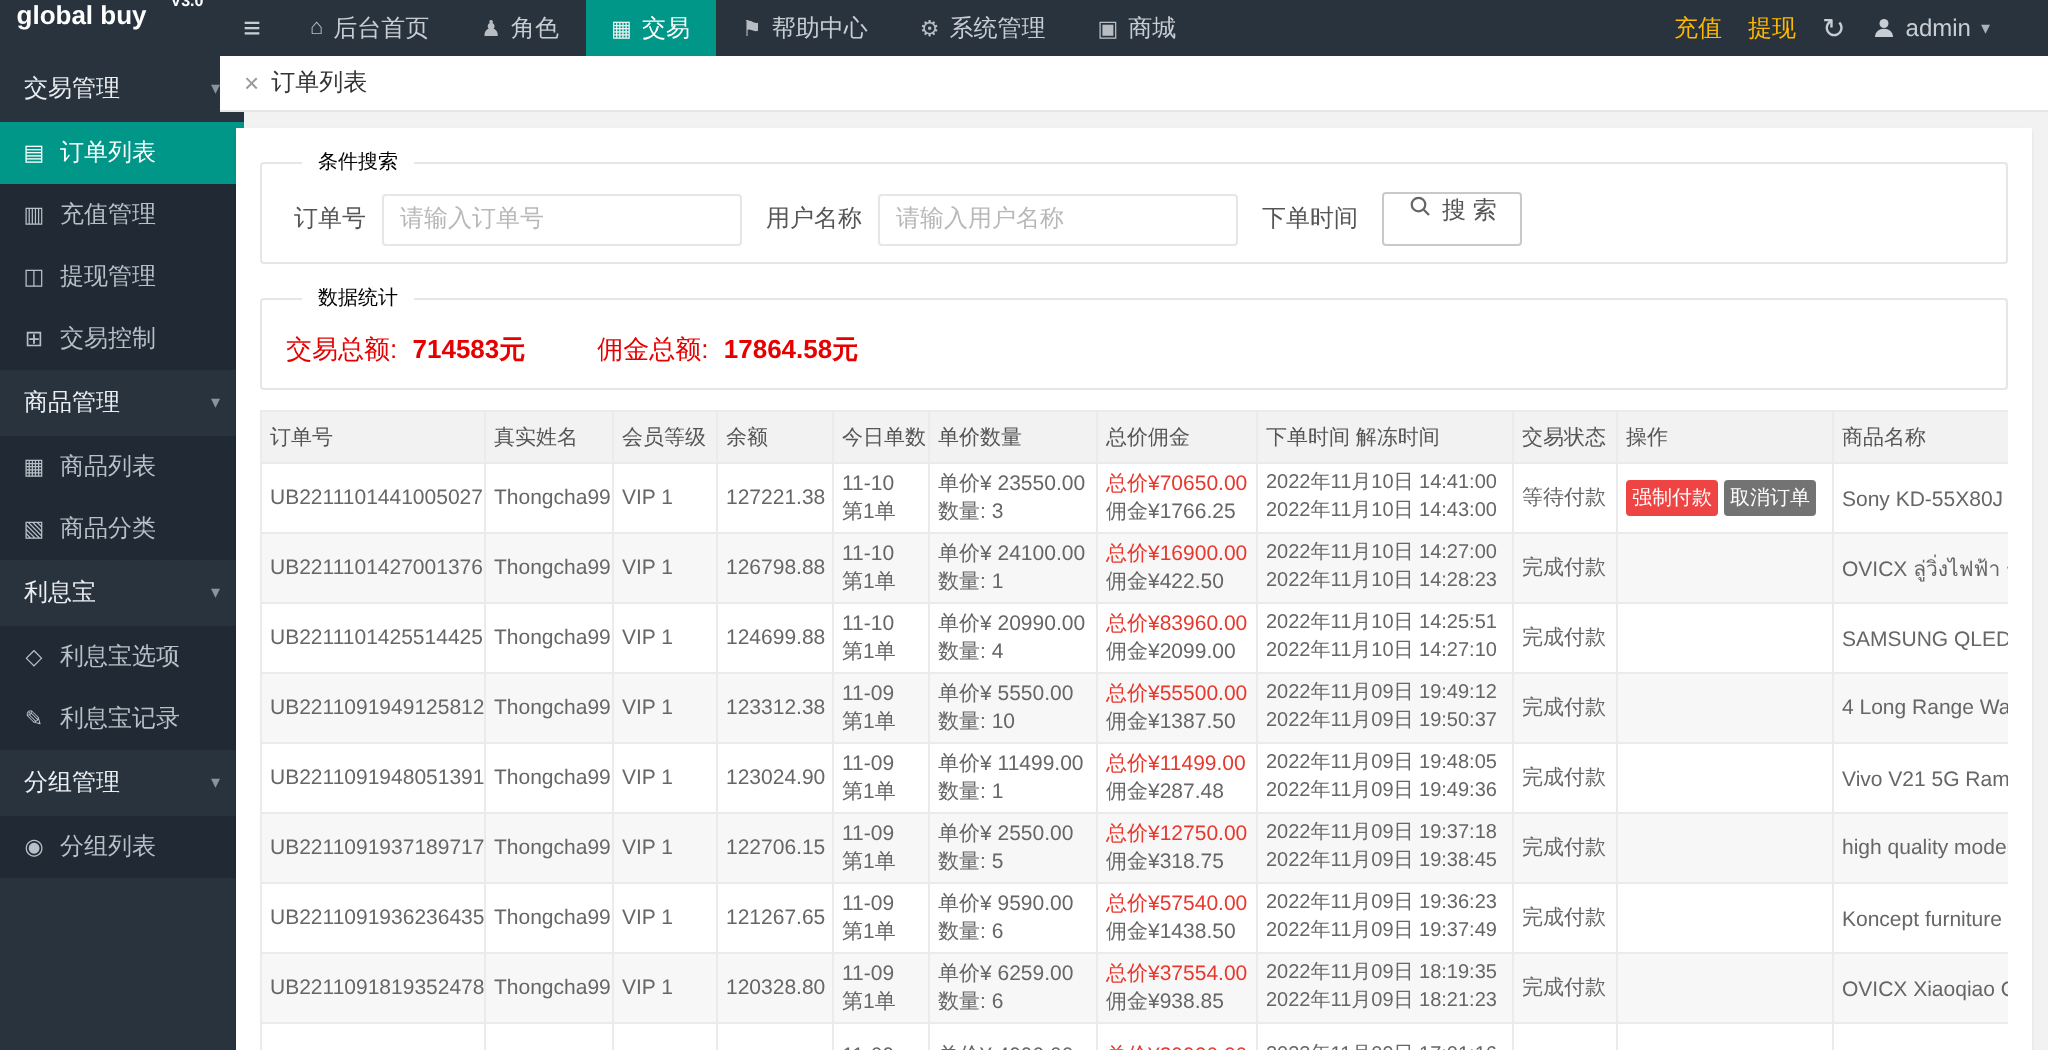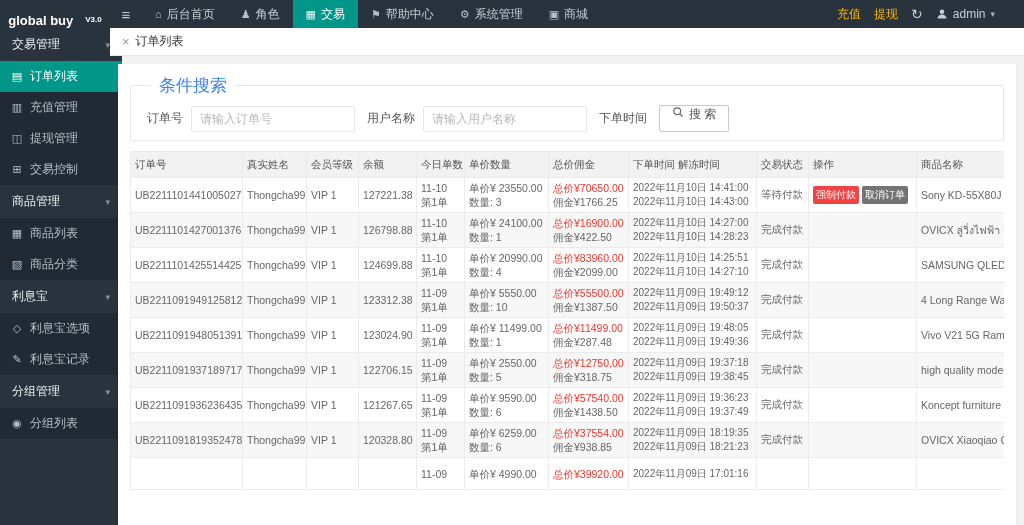--- a/index.html
+++ b/index.html
@@ -1,21 +1,21 @@
 <!DOCTYPE html>
 <html><head>
 <meta charset="utf-8">
 <style>
   *{box-sizing:border-box;margin:0;padding:0}
   html,body{width:1024px;height:525px;overflow:hidden}
   body{font-family:"Liberation Sans","DejaVu Sans",sans-serif;background:#f2f2f2;font-size:12px;color:#333;position:relative}
 
   
   .topbar{position:absolute;top:0;left:0;width:1024px;height:28px;background:#28333e;display:flex;align-items:stretch;z-index:20}
-  .logo{width:110px;display:flex;align-items:flex-end;justify-content:center;color:#fff;font-size:13px;font-weight:bold}
+  .logo{width:110px;display:flex;align-items:flex-start;justify-content:center;color:#fff;font-size:13px;font-weight:bold}
   .logo .ver{font-size:8px;margin-left:12px;transform:translateY(-4px);font-weight:bold}
   .hamburger{width:32px;display:flex;align-items:center;justify-content:center;color:#c8cdd3;font-size:15px;cursor:pointer}
   .nav{display:flex}
   .nav-item{display:flex;align-items:center;gap:5px;padding:0 13px;color:#c8cdd3;cursor:pointer;font-size:12px;white-space:nowrap}
   .nav-item .nav-icon{font-size:11px;opacity:.9}
   .nav-item.active{background:#009688;color:#fff}
   .top-right{margin-left:auto;display:flex;align-items:center;gap:13px;padding-right:29px}
   .top-link{color:#ffb800;cursor:pointer;white-space:nowrap}
   .refresh{color:#c8cdd3;cursor:pointer;font-size:14px}
   .admin{display:flex;align-items:center;gap:5px;color:#c8cdd3;cursor:pointer}
@@ -33,24 +33,24 @@
   
   .main{position:absolute;top:28px;left:110px;width:914px;height:497px;display:flex;flex-direction:column}
   .tabbar{height:28px;background:#fff;border-bottom:1px solid #e6e6e6;display:flex;align-items:center;padding:0 12px;gap:6px;flex:none}
   .tab{display:flex;align-items:center;gap:6px;cursor:pointer}
   .tab-close{color:#999;font-size:13px;line-height:1}
   .tab-title{font-size:12px;color:#333}
   .content{flex:1;min-height:0;padding:8px 8px 0}
   .card{background:#fff;height:100%;padding:10px 12px 0;display:flex;flex-direction:column;box-shadow:0 1px 2px rgba(0,0,0,.08)}
 
   fieldset{border:1px solid #e6e6e6;border-radius:2px;padding:8px 12px;margin-bottom:10px;flex:none}
-  legend{padding:0 8px;margin-left:8px;font-size:17px;color:#3b82f6}
+  legend{padding:0 8px;margin-left:8px;font-size:10px;color:#000000}
   .form-row{display:flex;align-items:center;gap:8px}
   .f-label{color:#555;font-size:12px;margin-left:4px;white-space:nowrap}
-  .f-input{width:164px;height:26px;border:1px solid #e6e6e6;border-radius:2px;padding:0 8px;font-size:12px;color:#333;font-family:Liberation Sans, sans-serif;outline:none}
+  .f-input{width:180px;height:26px;border:1px solid #e6e6e6;border-radius:2px;padding:0 8px;font-size:12px;color:#333;font-family:Liberation Serif, serif;outline:none}
   .f-input::placeholder{color:#b8b8b8}
   .search-btn{height:27px;display:flex;align-items:flex-start;gap:5px;border:1px solid #c9c9c9;background:#fff;border-radius:2px;padding:0 12px;font-size:12px;color:#555;cursor:pointer;margin-left:4px;font-family:inherit;white-space:nowrap}
 
   .stats-row{display:flex;gap:36px;font-size:13px;color:#e60000;padding:2px 0}
   .stat{white-space:nowrap}
   .stat .stat-value{font-weight:bold;margin-left:4px}
 
   
   .table-wrap{flex:1;min-height:0;overflow-x:auto;overflow-y:hidden;scrollbar-width:thin}
   .table-wrap::-webkit-scrollbar{height:9px}
@@ -217,20 +217,33 @@
               <svg width="12" height="12" viewBox="0 0 16 16">
                   <circle cx="7" cy="7" r="4.5" fill="none" stroke="#666" stroke-width="1.5"></circle>
                   <line x1="10.5" y1="10.5" x2="14" y2="14" stroke="#666" stroke-width="1.5"></line>
                 </svg>
             </span>
             <span>搜 索</span>
           </button>
         </div>
       </fieldset>
 
+      <fieldset>
+        <legend>数据统计</legend>
+        <div class="stats-row">
+          <span class="stat">
+            <span>交易总额:</span>
+            <span class="stat-value">714583元</span>
+          </span>
+          <span class="stat">
+            <span>佣金总额:</span>
+            <span class="stat-value">17864.58元</span>
+          </span>
+        </div>
+      </fieldset>
 
       <div class="table-wrap">
         <table>
           <colgroup>
             <col style="width:112px">
               <col style="width:64px">
               <col style="width:52px">
               <col style="width:58px">
             <col style="width:48px">
               <col style="width:84px">

